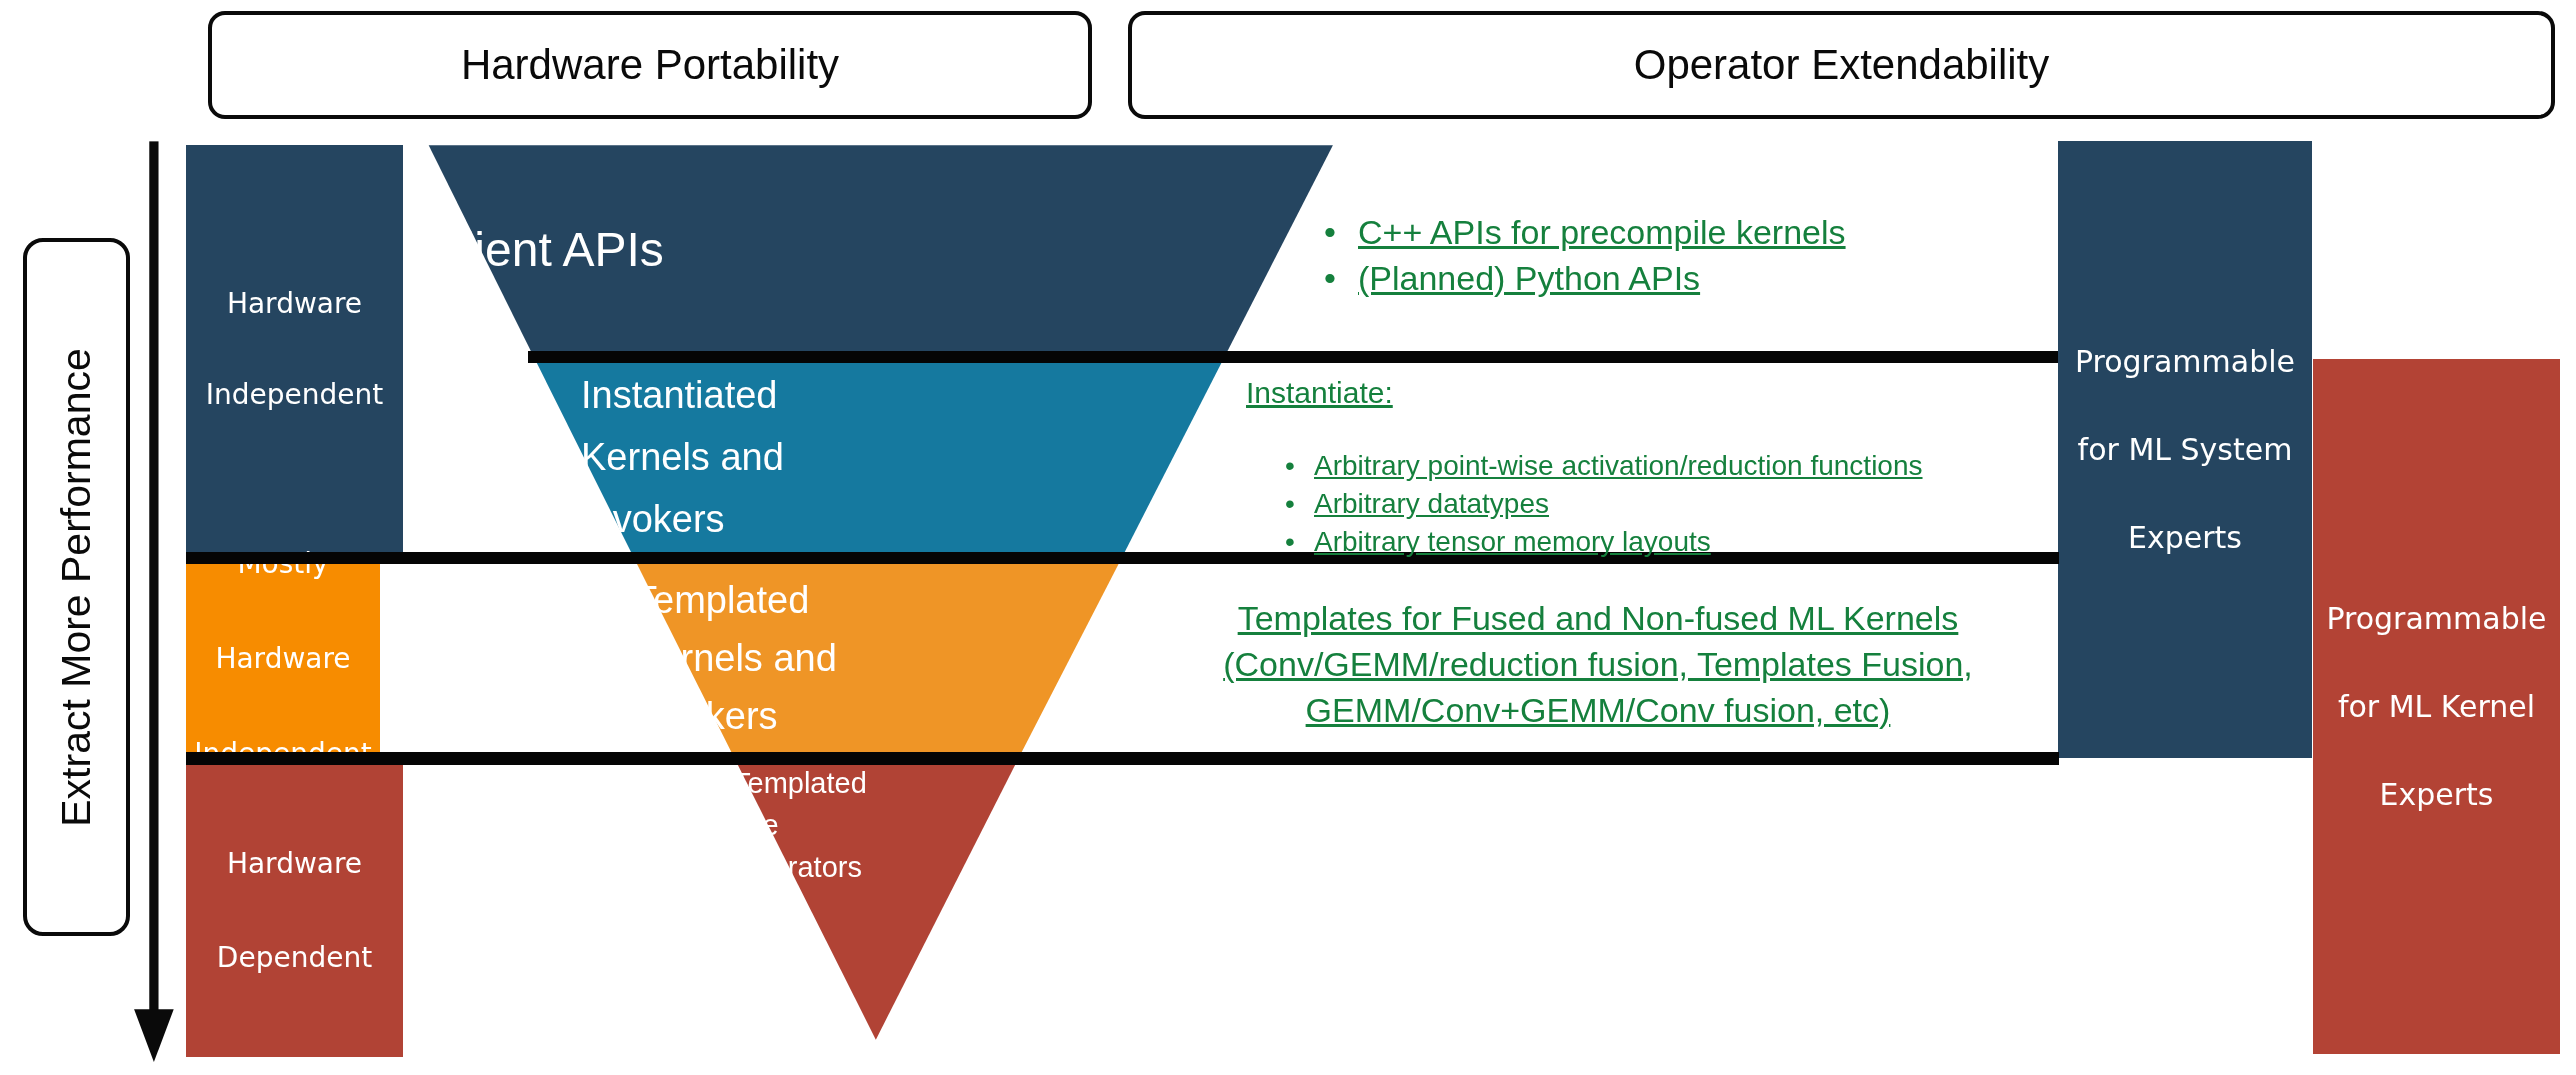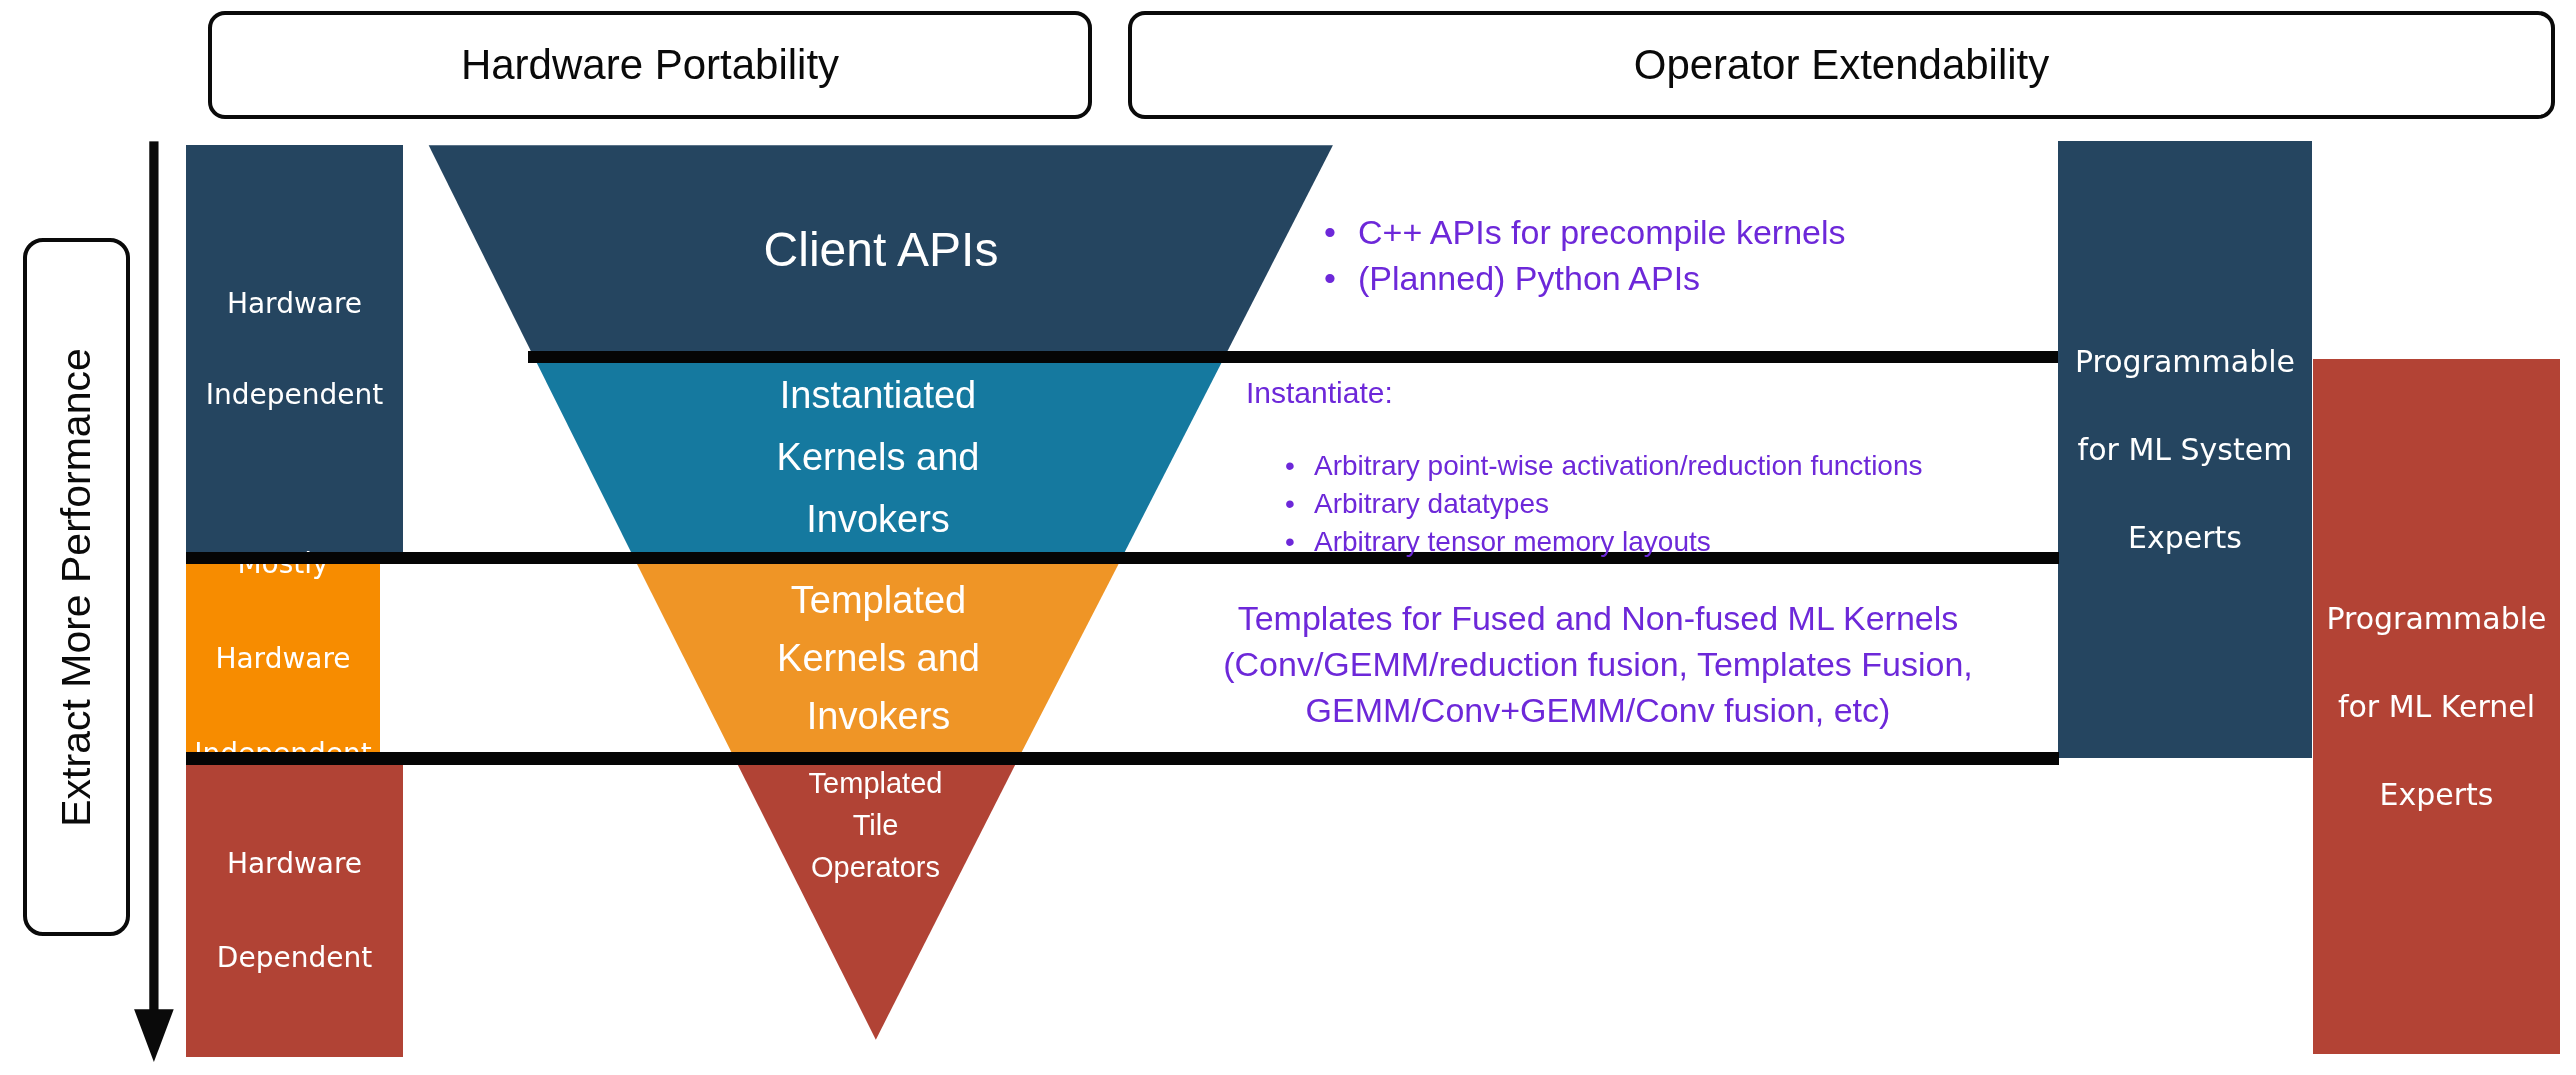--- a/index.html
+++ b/index.html
@@ -32,30 +32,30 @@
   .block{position:absolute;display:flex;flex-direction:column;align-items:center;justify-content:center;
          color:#ffffff;text-align:center;z-index:1;font-family:"DejaVu Sans",sans-serif;gap:46px;}
   .block span{display:block;}
   .col-blue{left:186px;top:145px;width:217px;height:408px;background:#254560;font-size:28px;line-height:45px;}
   .col-orange{left:186px;top:564px;width:194px;height:188px;background:#F78C00;font-size:28px;line-height:49px;}
   .col-red{left:186px;top:765px;width:217px;height:292px;background:#B14335;font-size:28px;line-height:48px;}
   .right-blue{left:2058px;top:141px;width:254px;height:617px;background:#254560;font-size:30px;line-height:42px;}
   .right-red{left:2313px;top:359px;width:247px;height:695px;background:#B34335;font-size:30px;line-height:42px;}
 
   
-  .flabel{position:absolute;display:flex;flex-direction:column;align-items:center;justify-content:center;
+  .flabel{position:absolute;display:flex;flex-direction:column;align-items:flex-start;justify-content:center;
           color:#ffffff;text-align:center;z-index:3;}
   .flabel span{display:block;}
   .fl-client{left:429px;top:147px;width:904px;height:205px;font-size:48px;}
   .fl-inst{left:581px;top:358px;width:594px;height:198px;font-size:38px;line-height:62px;}
   .fl-tmpl{left:634px;top:559px;width:489px;height:197px;font-size:38px;line-height:58px;}
   .fl-tile{left:733px;top:760px;width:285px;height:129px;font-size:29px;line-height:42px;}
 
   
-  .ann{position:absolute;color:#6d28d9;z-index:3;}
+  .ann{position:absolute;color:#15803d;z-index:3;text-decoration:underline;}
   .bullets-top{left:1324px;top:209px;font-size:34px;line-height:46px;}
   .bullets-top .bli{position:relative;padding-left:34px;}
   .bullets-sub{left:1285px;top:447px;font-size:28px;line-height:38px;}
   .bullets-sub .bli{position:relative;padding-left:29px;}
   .bli::before{content:"\2022";position:absolute;left:0;top:0;}
   .inst-heading{left:1230px;top:376px;font-size:30px;margin-left:16px;}
   .templates-text{left:1129px;top:595px;width:938px;font-size:34px;line-height:46px;text-align:center;}
   .fundamental-text{left:1110px;top:815px;width:938px;font-size:46px;line-height:59px;text-align:center;}
   .ann span{display:block;}
 </style>

